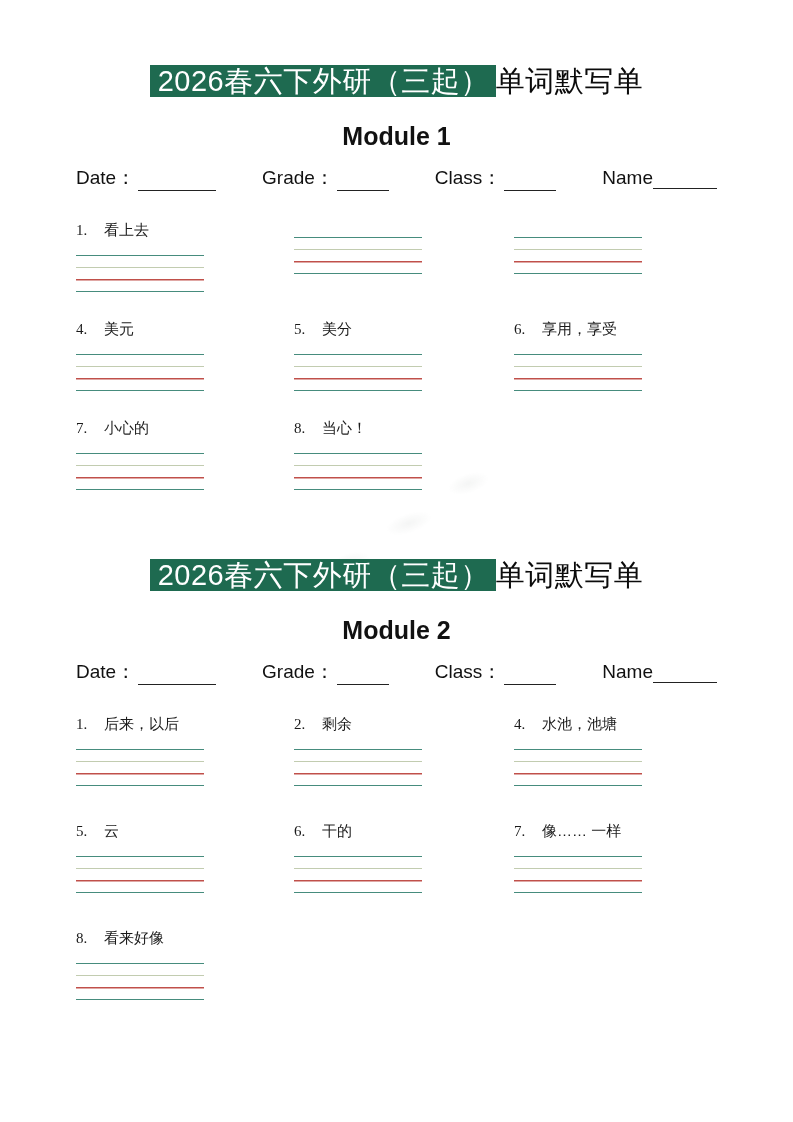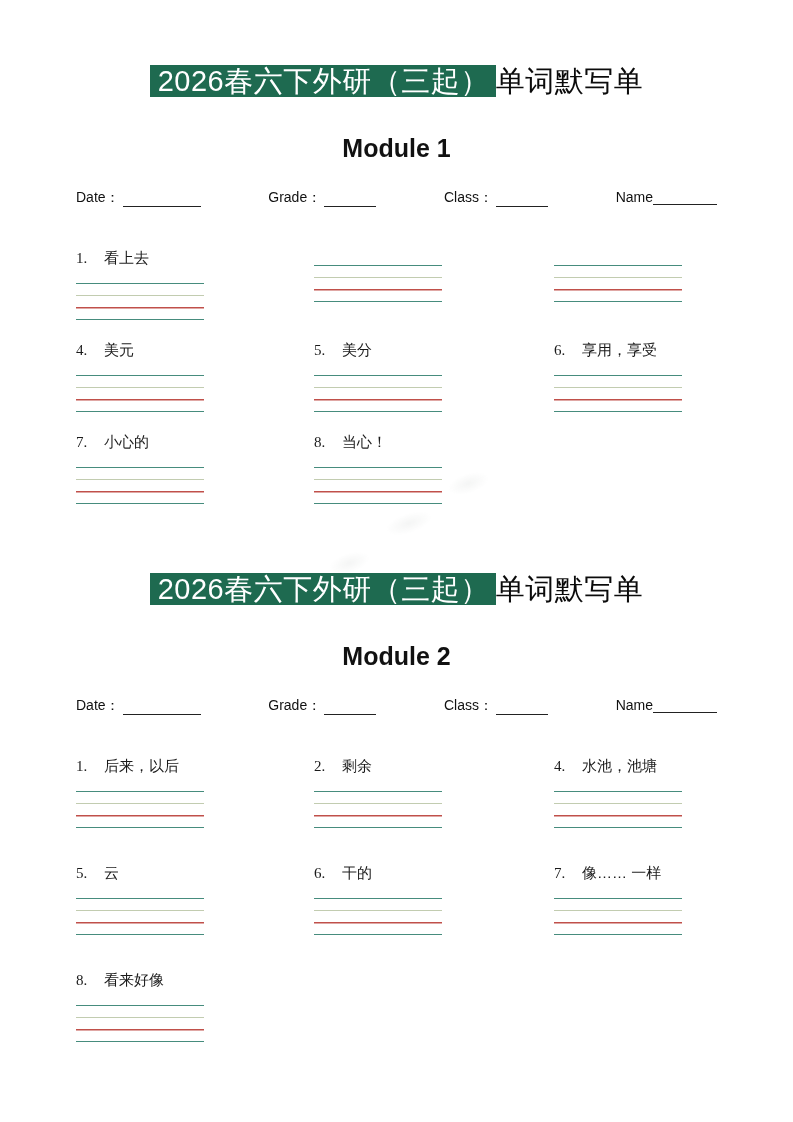--- a/index.html
+++ b/index.html
@@ -29,52 +29,51 @@
     background: var(--banner-bg, #1e6a50);
     color: var(--banner-text, #ffffff);
     padding: 0 6px 0 8px;
   }
   .banner-sf { color: #0b0b0b; }
 
   .module-title {
     text-align: center;
     font-size: 25px;
     font-weight: bold;
-    margin-top: 34px;
+    margin-top: 22px;
     color: #111;
   }
 
   
   .fields {
     display: flex;
     justify-content: space-between;
-    align-items: flex-start;
-    margin-top: 26px;
-    font-size: 14px;
+    align-items: center;
+    margin-top: 14px;
+    font-size: 19px;
     color: #111;
   }
   .fgroup { display: flex; align-items: flex-end; white-space: nowrap; }
   .fline {
     display: inline-block;
     height: 15px;
     border-bottom: 1.5px solid #222;
     margin-left: 3px;
   }
   .fline.date  { width: 78px; }
   .fline.grade { width: 52px; }
   .fline.class { width: 52px; }
   .fline.name  { width: 64px; margin-left: 0; }
 
   
   .grid {
     display: grid;
     grid-template-columns: 218px 220px 203px;
-    margin-top: 42px;
+    margin-top: 30px;
     row-gap: 27px;
-    gap: 20px;
   }
   .m2 .grid { row-gap: 35px; }
   .item { }
   .label { font-size: 15px; line-height: 18px; }
   .num {
     font-family: "Liberation Serif", serif;
     display: inline-block;
     width: 28px;
   }
   .word { }

